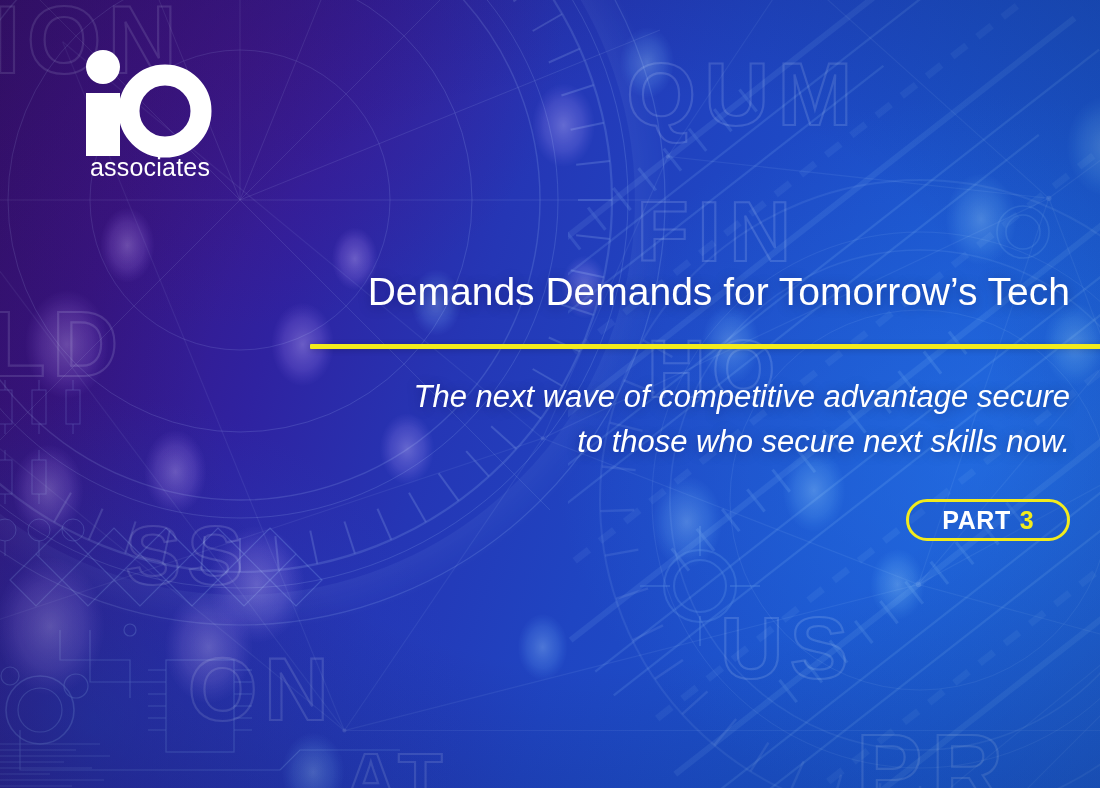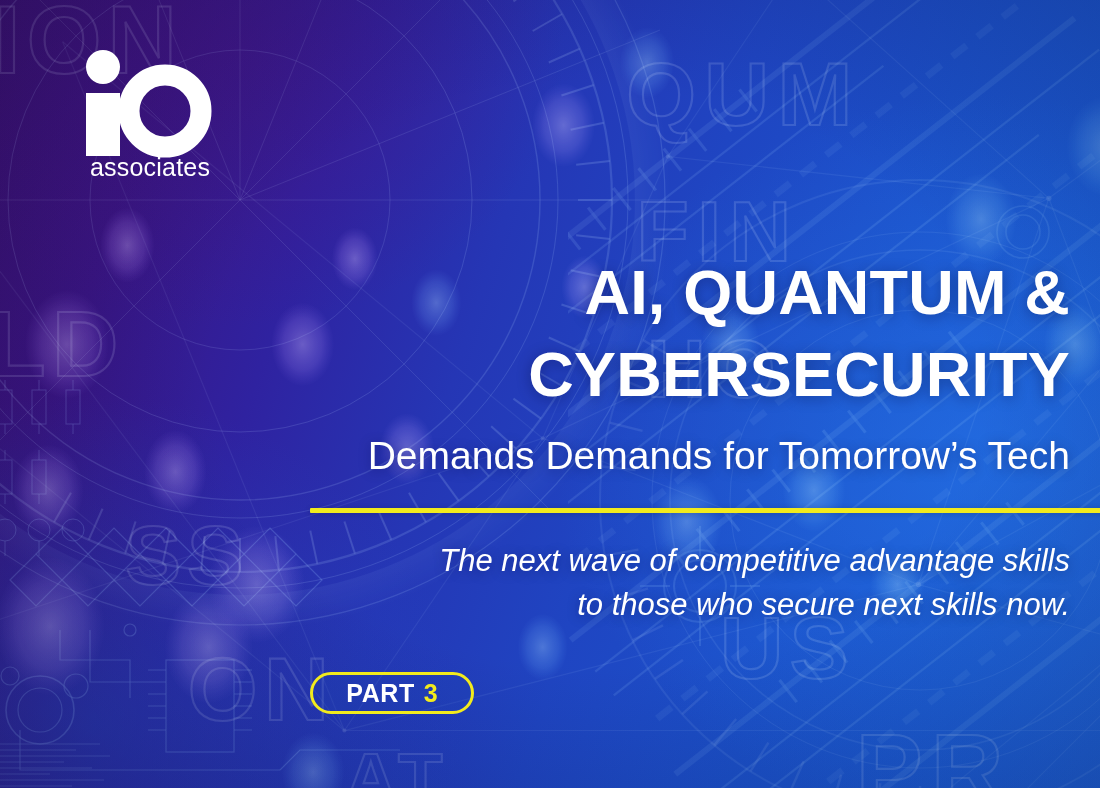--- a/index.html
+++ b/index.html
@@ -165,22 +165,22 @@
     font-weight: 400;
     line-height: 1.44;
     margin: 26px 0 0 0;
     text-shadow: 0 2px 12px rgba(8,10,60,0.35);
   }
   .tagline .ln { display: block; white-space: nowrap; }
 
   
   .badge-row {
     display: flex;
-    justify-content: flex-start;
-    margin-top: 44px;
+    justify-content: flex-end;
+    margin-top: 35px;
   }
   .badge {
     display: inline-flex;
     align-items: center;
     justify-content: center;
     gap: 9px;
     min-width: 164px;
     height: 42px;
     padding: 0 26px;
     box-sizing: border-box;
@@ -561,31 +561,27 @@
 
     <rect x="6" y="43" width="34" height="63" fill="#ffffff"></rect>
 
     <circle cx="85" cy="61" r="36" fill="none" stroke="#ffffff" stroke-width="21"></circle>
 
     <text x="10" y="126" fill="#ffffff" font-family="Liberation Sans, sans-serif" font-size="25" letter-spacing="0.2">associates</text>
   </svg>
 
   <div class="copy">
 
-    <h1 class="headline">
-      <span class="ln">AI, QUANTUM &amp;</span>
-      <span class="ln">CYBERSECURITY</span>
-    </h1>
 
     <div class="subhead">Demands Demands for Tomorrow’s Tech</div>
 
     <div class="rule"></div>
 
     <div class="tagline">
-      <span class="ln">The next wave of competitive advantage skills</span>
+      <span class="ln">The next wave of competitive advantage secure</span>
       <span class="ln">to those who secure next skills now.</span>
     </div>
 
     <div class="badge-row">
       <div class="badge">
         <span class="badge-label">PART</span>
         <span class="badge-num">3</span>
       </div>
     </div>
 

